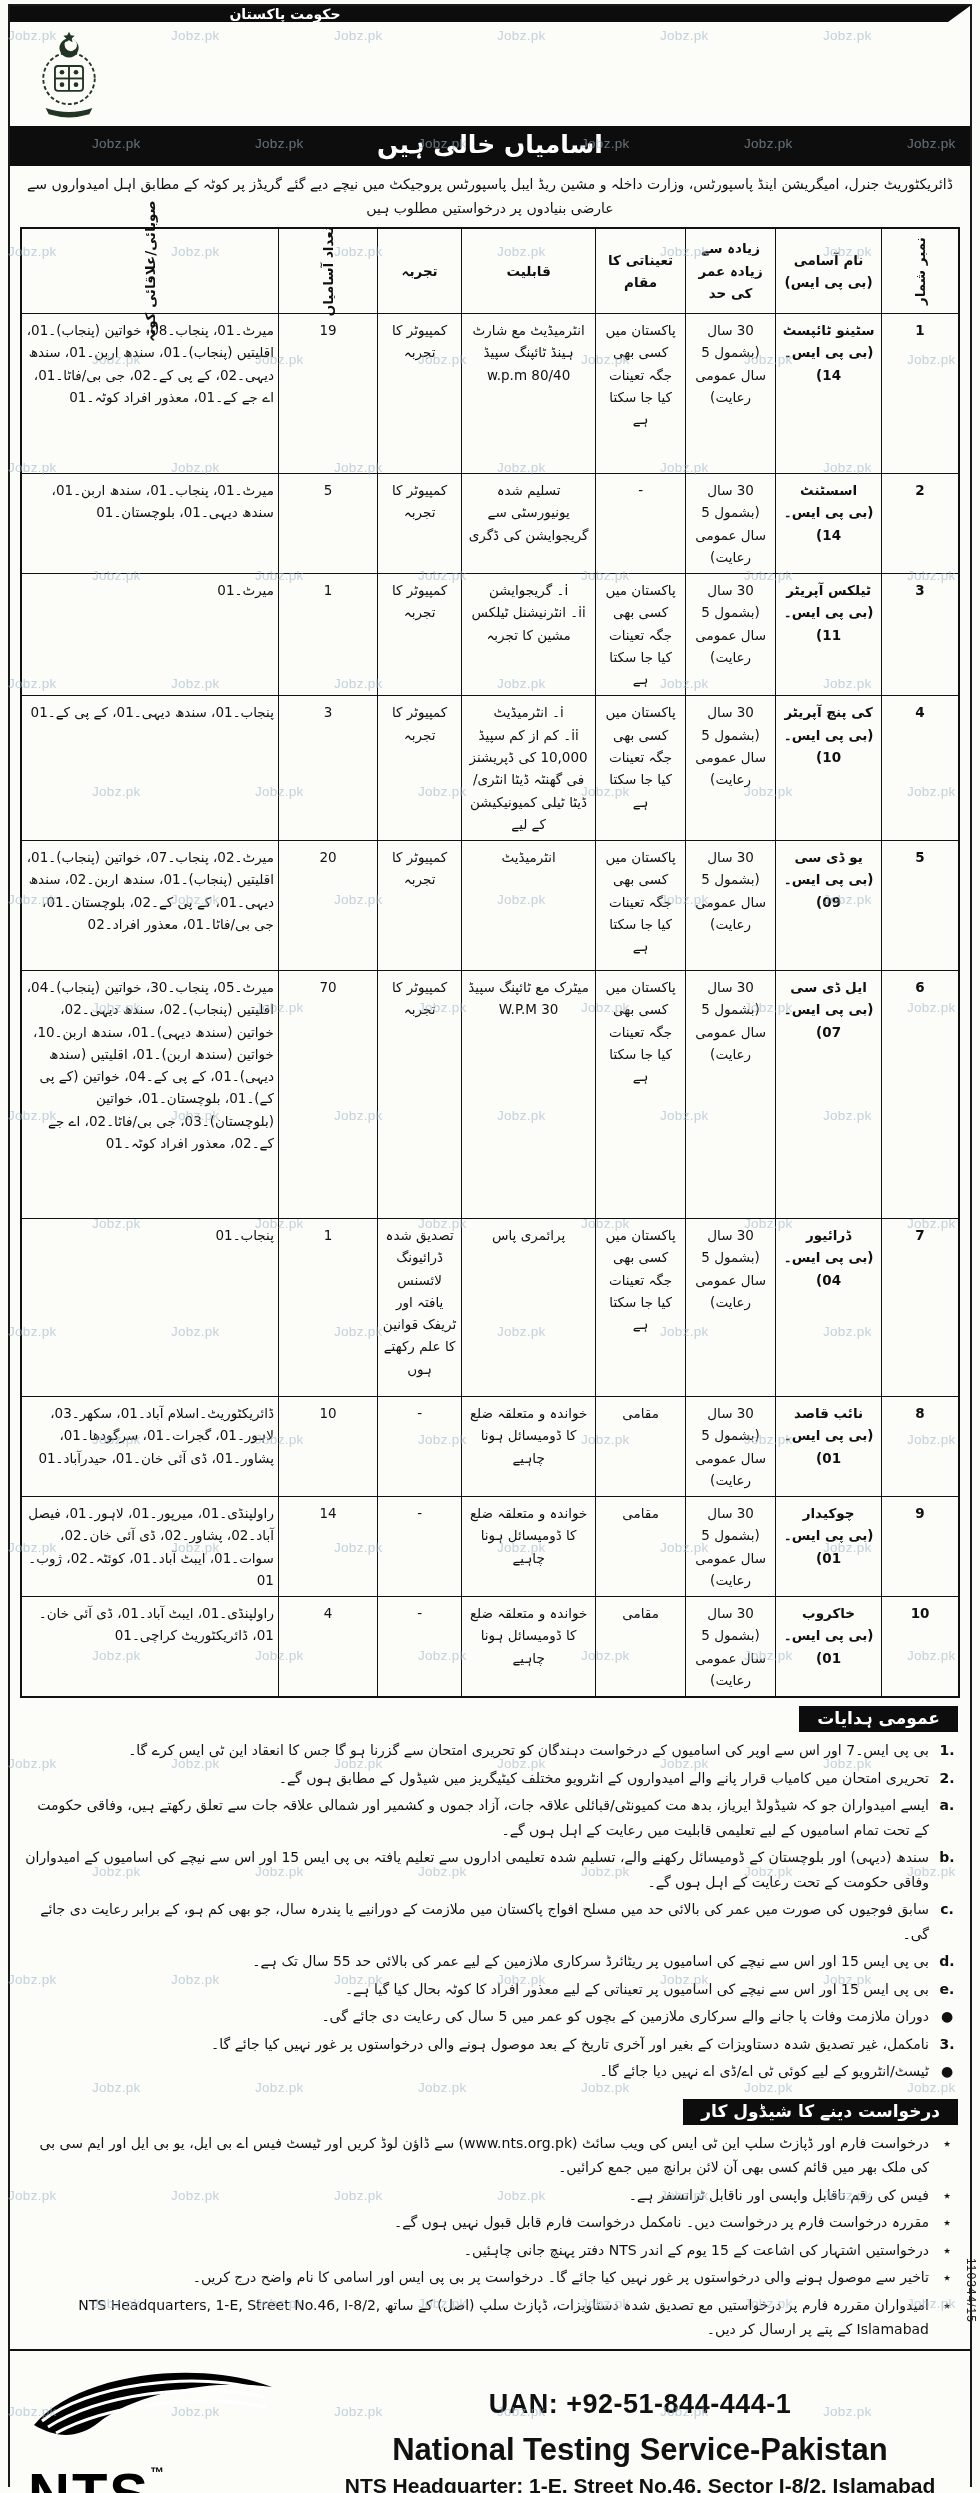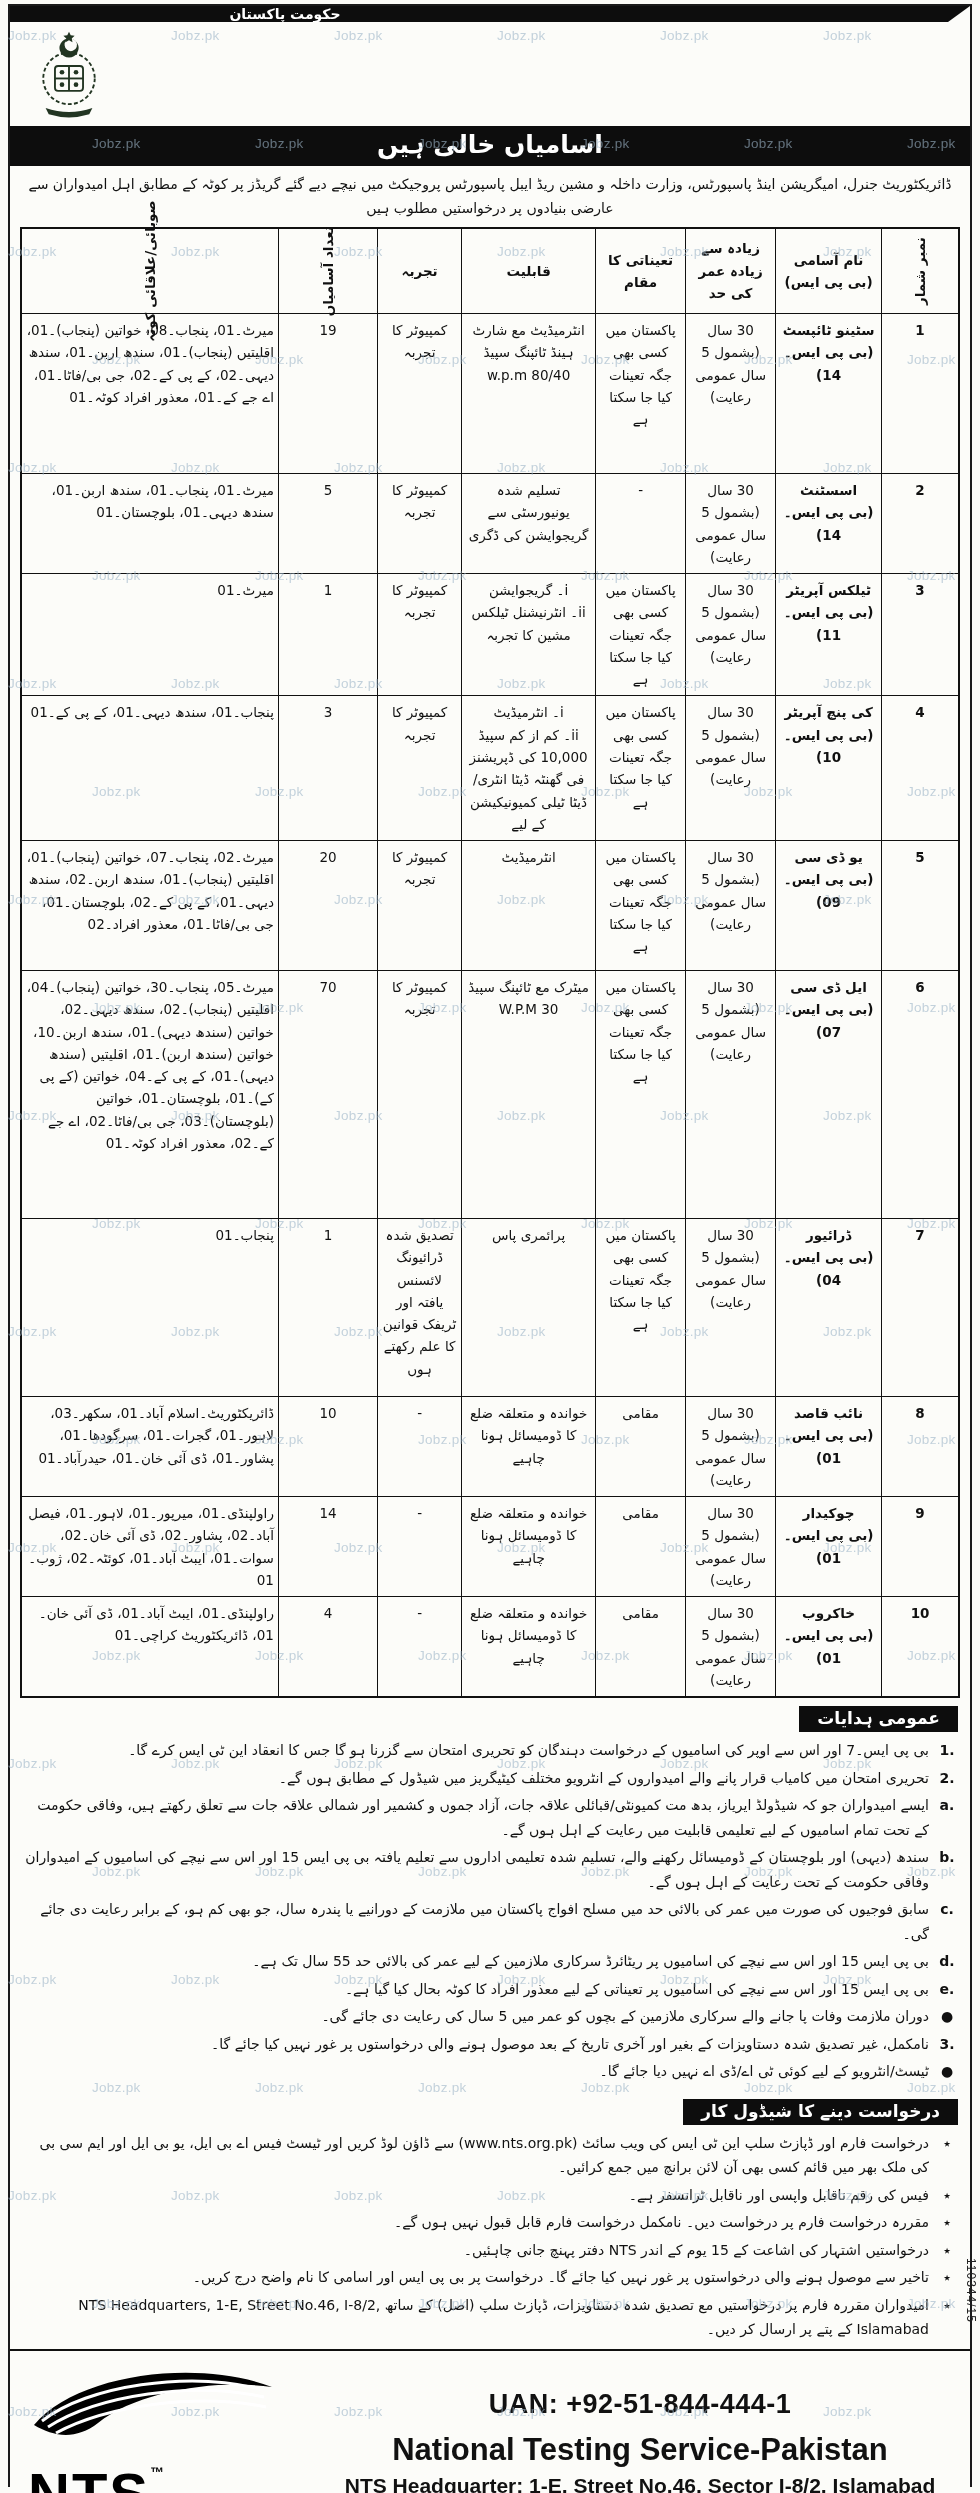--- a/index.html
+++ b/index.html
@@ -256,21 +256,21 @@
             <circle cx="41" cy="74" r="3" fill="#223522" stroke="none"></circle>
             <circle cx="59" cy="74" r="3" fill="#223522" stroke="none"></circle>
             <path d="M20 104 q30 10 60 0 l-4 8 q-26 8 -52 0 z" fill="#223522" stroke="none"></path>
           </g>
         </svg>
       </div>
     </div>
 
     <div class="banner">اسامیاں خالی ہیں</div>
 
-    <p class="intro">ڈائریکٹوریٹ جنرل، امیگریشن اینڈ پاسپورٹس، وزارت داخلہ و مشین ریڈ ایبل پاسپورٹس پروجیکٹ میں نیچے دیے گئے گریڈز پر کوٹہ کے مطابق اہل امیدواران سے عارضی بنیادوں پر درخواستیں مطلوب ہیں</p>
+    <p class="intro">ڈائریکٹوریٹ جنرل، امیگریشن اینڈ پاسپورٹس، وزارت داخلہ و مشین ریڈ ایبل پاسپورٹس پروجیکٹ میں نیچے دیے گئے گریڈز پر کوٹہ کے مطابق اہل امیدواروں سے عارضی بنیادوں پر درخواستیں مطلوب ہیں</p>
 
     <div class="tablewrap">
       <table class="vac">
         <colgroup>
           <col style="width:32px">
             <col style="width:106px">
             <col style="width:90px">
             <col style="width:90px">
           <col style="width:134px">
             <col style="width:84px">

